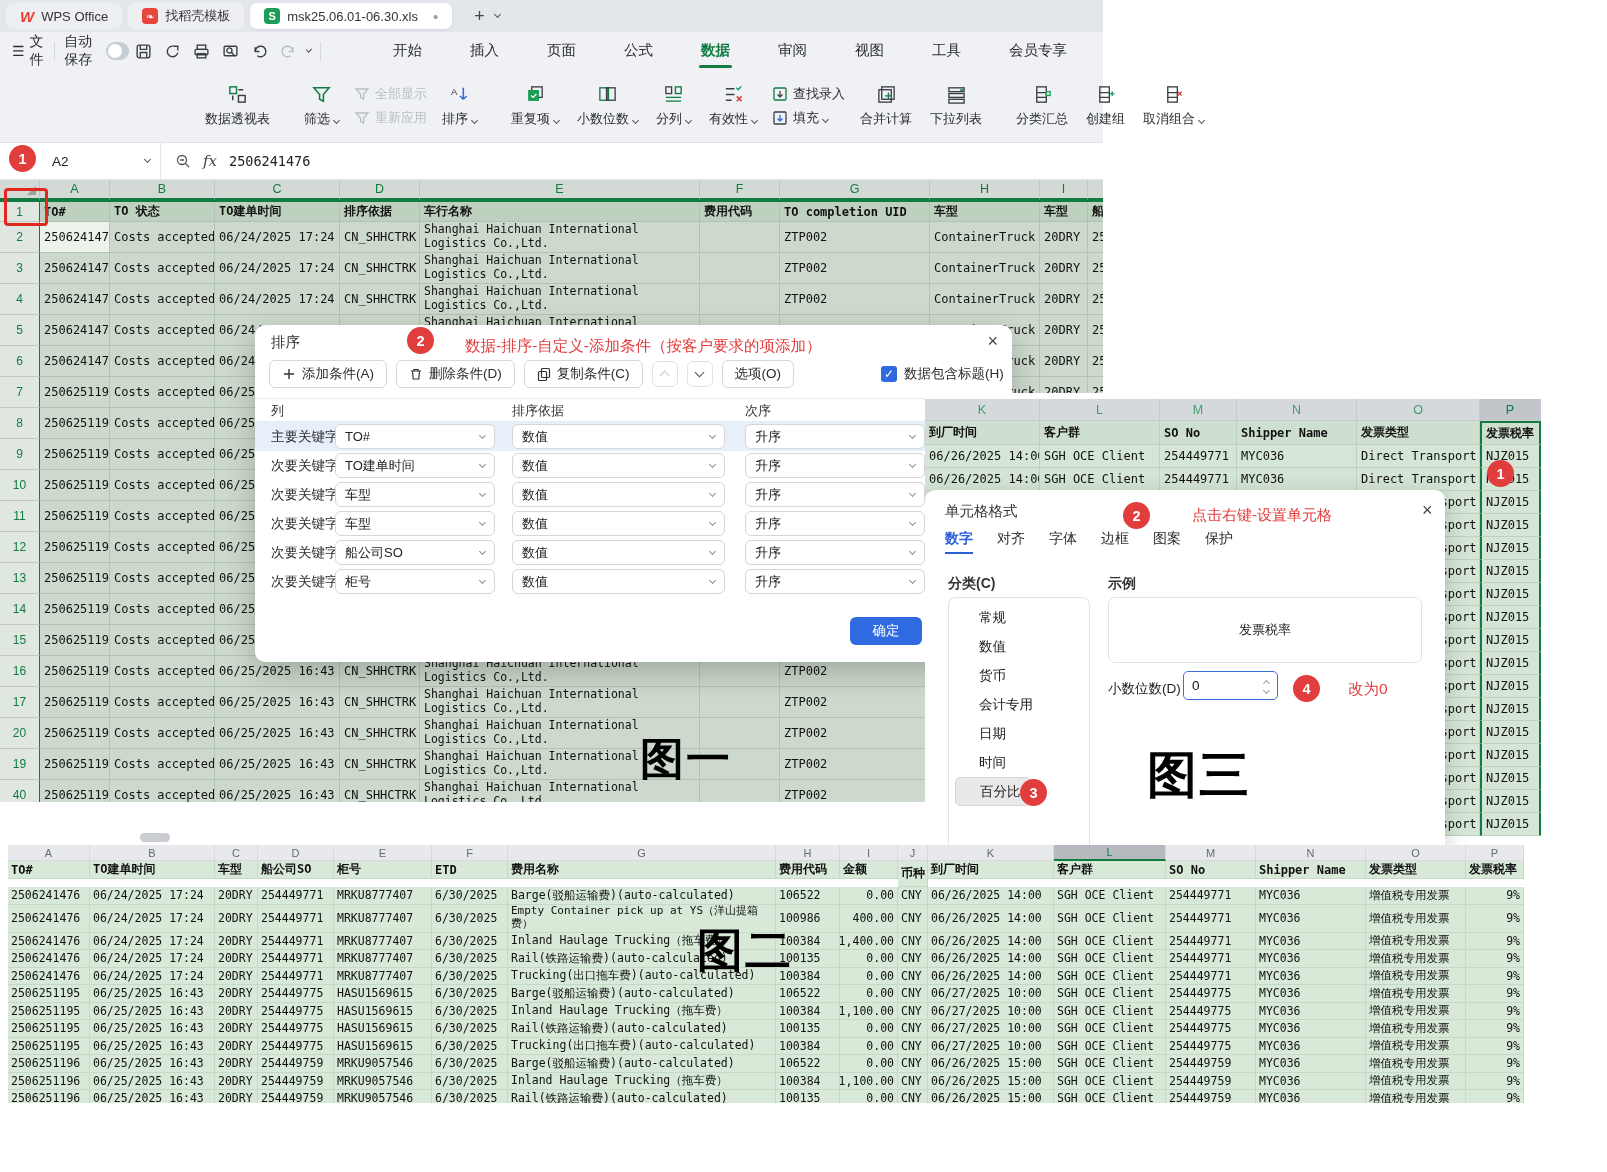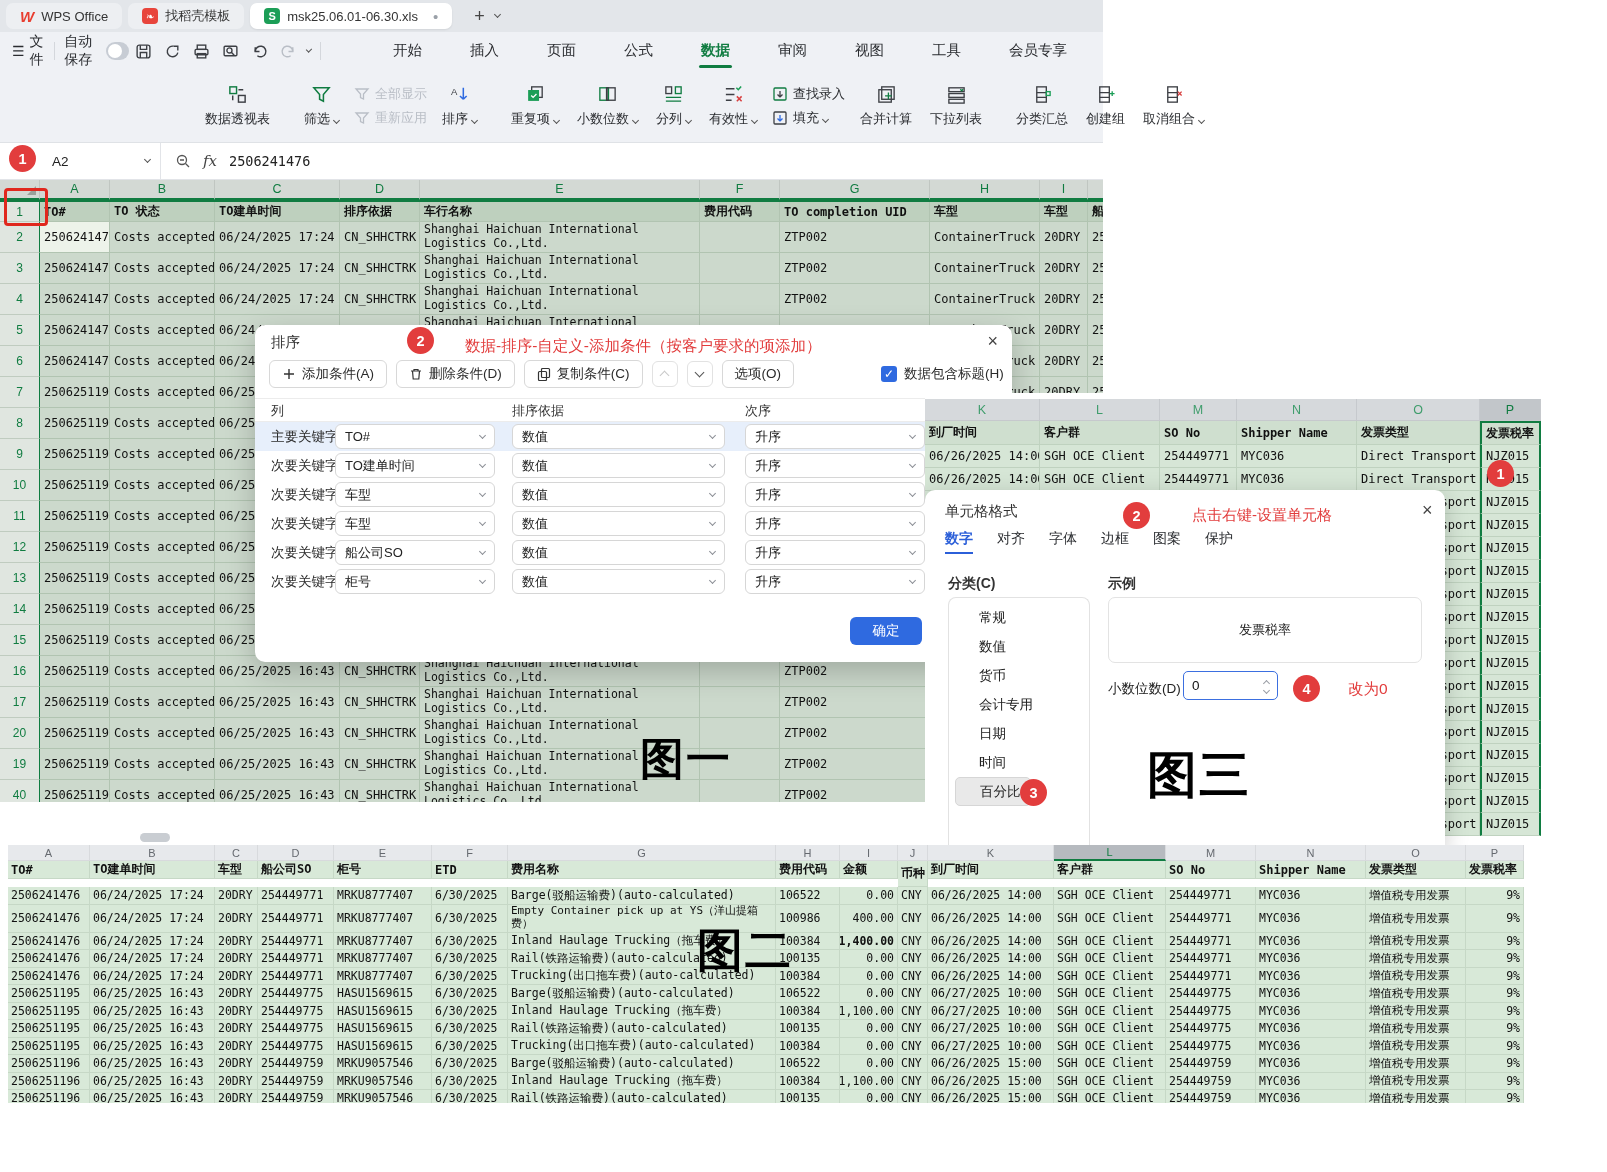--- a/index.html
+++ b/index.html
@@ -1056,21 +1056,21 @@
     </div>
     <div class="bs-row">
       <div class="bs-cell" style="width: 82px; height: 17.5px;">2506241476</div>
       <div class="bs-cell" style="width: 125px; height: 17.5px;">06/24/2025 17:24</div>
       <div class="bs-cell" style="width: 43px; height: 17.5px;">20DRY</div>
       <div class="bs-cell" style="width: 76px; height: 17.5px;">254449771</div>
       <div class="bs-cell" style="width: 98px; height: 17.5px;">MRKU8777407</div>
       <div class="bs-cell" style="width: 76px; height: 17.5px;">6/30/2025</div>
       <div class="bs-cell" style="width: 268px; height: 17.5px;">Inland Haulage Trucking（拖车费）</div>
       <div class="bs-cell" style="width: 64px; height: 17.5px;">100384</div>
-      <div class="bs-cell bs-r" style="width: 58px; height: 17.5px; font-weight: bold;">1,400.00</div>
+      <div class="bs-cell bs-r" style="width: 58px; height: 17.5px;">1,400.00</div>
       <div class="bs-cell" style="width: 30px; height: 17.5px;">CNY</div>
       <div class="bs-cell" style="width: 126px; height: 17.5px;">06/26/2025 14:00</div>
       <div class="bs-cell" style="width: 112px; height: 17.5px;">SGH OCE Client</div>
       <div class="bs-cell" style="width: 90px; height: 17.5px;">254449771</div>
       <div class="bs-cell" style="width: 110px; height: 17.5px;">MYC036</div>
       <div class="bs-cell" style="width: 100px; height: 17.5px;">增值税专用发票</div>
       <div class="bs-cell bs-r" style="width: 58px; height: 17.5px;">9%</div>
     </div>
     <div class="bs-row">
       <div class="bs-cell" style="width: 82px; height: 17.5px;">2506241476</div>

